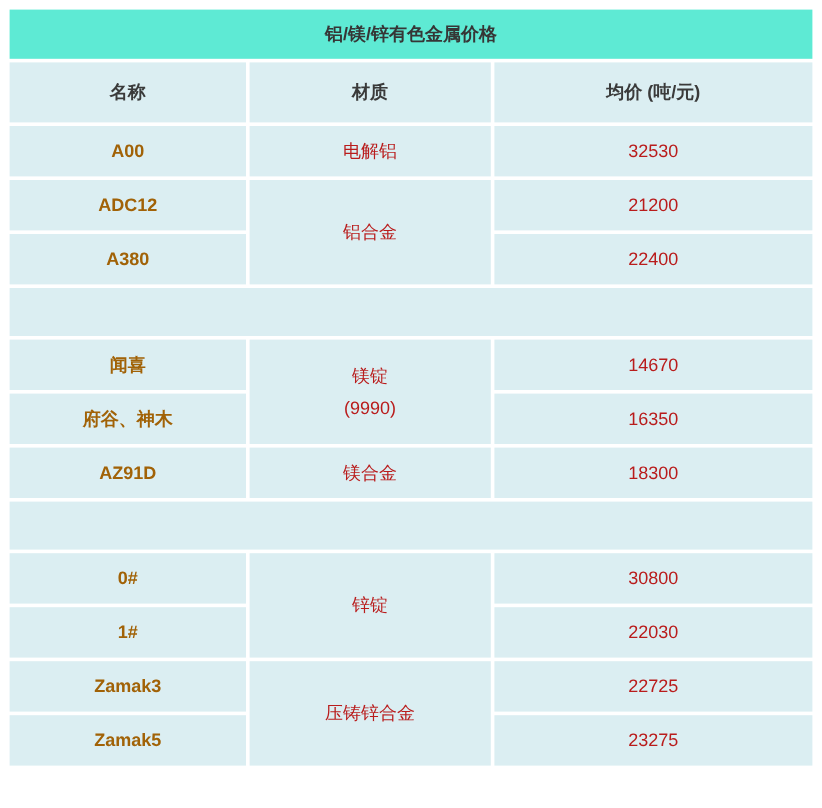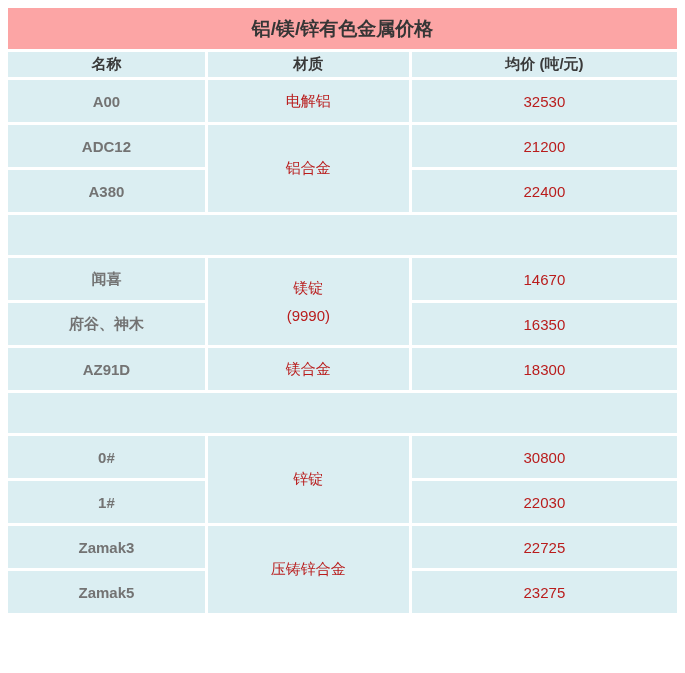--- a/index.html
+++ b/index.html
@@ -26,34 +26,34 @@
   }
   td {
     text-align: center;
     vertical-align: middle;
     font-size: 15px;
     color: #b91c1c;
     background: #dbeef2;
     padding: 0;
   }
   td.title-cell {
-    background: #fca5a5;
+    background: #5eead4;
     height: 41px;
-    font-size: 19px;
+    font-size: 15px;
     font-weight: bold;
     color: #363636;
   }
   td.head {
     font-weight: bold;
     color: #3a3a3a;
-    height: 25px;
+    height: 50px;
   }
   td.name {
     font-weight: bold;
-    color: #737373;
+    color: #a16207;
   }
   tr.data-row td { height: 42px; }
   td.spacer-cell {
     height: 40px;
     background: #dbeef2;
   }
   td.material .line2 { display: block; margin-top: 9px; }
   td.material .line1 { display: block; }
   .footer-note {
     margin: 7px 0 0 9px;

